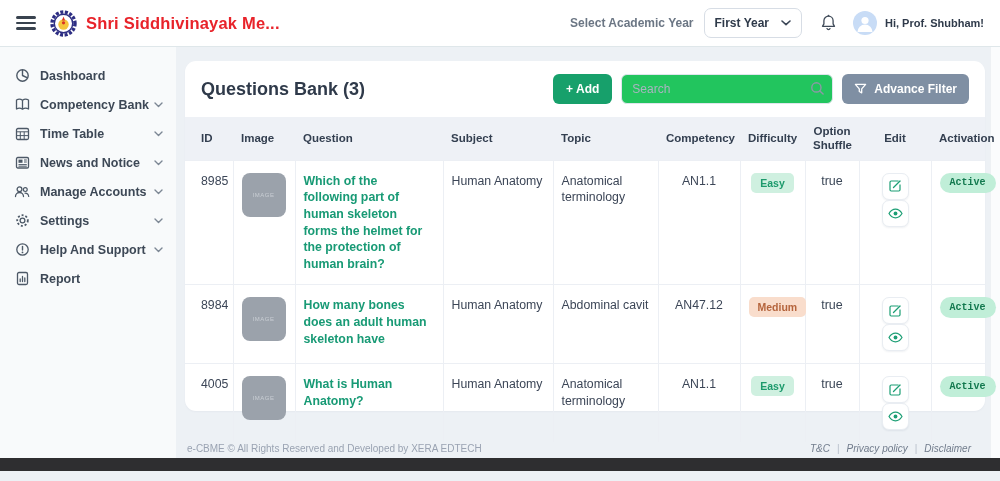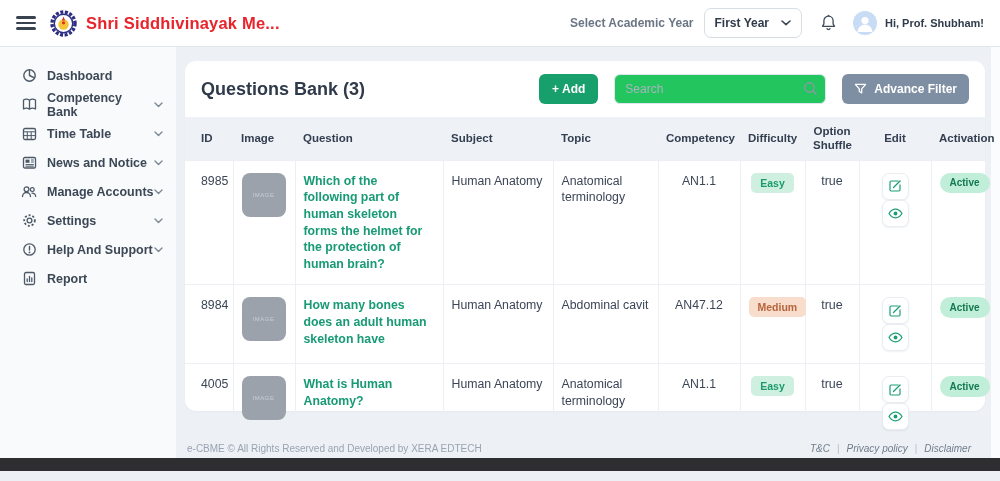--- a/index.html
+++ b/index.html
@@ -19,37 +19,37 @@
   .ay-select { height:30px; min-width:92px; border:1px solid #d7dde5; border-radius:7px;
     display:flex; align-items:center; gap:12px; padding:0 10px; cursor:pointer; background:#fff; }
   .ay-select .val { font-size:12px; font-weight:bold; color:#2f3a4a; }
   .bell { margin:0 16px 0 18px; display:flex; }
   .avatar { width:24px; height:24px; border-radius:50%; background:#c8dcf6; display:flex;
     align-items:center; justify-content:center; margin-right:8px; overflow:hidden; }
   .greet { font-size:11px; font-weight:bold; color:#2f3a4a; }
 
   
   .content { flex:1; display:flex; min-height:0; }
-  .sidebar { width:176px; background:#f8fafb; padding-top:14px; flex:0 0 auto;padding-left:7px; }
+  .sidebar { width:176px; background:#f8fafb; padding-top:14px; flex:0 0 auto; }
   .side-item { height:29px; display:flex; align-items:center; padding:0 13px 0 14px;
     cursor:pointer; color:#3d4856; }
   .side-item .si-icon { width:16px; display:flex; justify-content:center; margin-right:10px; color:#4d5967; }
   .side-item .si-label { font-size:12.5px; font-weight:bold; color:#3d4856; flex:1; }
   .side-item .si-chev { color:#7c8794; display:flex; }
 
   .main { flex:1; position:relative; background:#edf1f5; padding:14px 15px 0 9px; min-width:0; }
   .vscroll-strip { position:absolute; top:0; right:0; width:10px; height:100%;
     background:#fbfcfd; border-left:1px solid #eef1f4; }
 
   
   .card { background:#ffffff; border-radius:11px; height:350px; display:flex;
     flex-direction:column; box-shadow:0 1px 2px rgba(40,60,90,.04); position:relative; z-index:1; }
   .card-head { height:56px; display:flex; align-items:center; padding:0 16px; flex:0 0 auto; }
   .card-title { font-size:18px; font-weight:bold; color:#2f3a4a; }
-  .head-controls { margin-left:auto; display:flex; align-items:flex-end; gap:16px; }
+  .head-controls { margin-left:auto; display:flex; align-items:flex-end; gap:9px; }
   .btn-add { height:30px; padding:0 13px; background:#17a06b; color:#fff; border:none;
     border-radius:6px; font-size:12px; font-weight:bold; cursor:pointer;
     display:flex; align-items:center; gap:5px; font-family:inherit; }
   .search-wrap { position:relative; }
   .search-input { width:212px; height:30px; border:1px solid #dfe5ec; border-radius:6px;
     padding:0 30px 0 10px; font-size:12px; color:#3c4657; font-family:inherit; background:#22c55e; }
   .search-input::placeholder { color:#aab4c0; }
   .search-ic { position:absolute; right:8px; top:7px; }
   .btn-filter { height:30px; padding:0 12px; background:#7f8fa3; color:#fff; border:none;
     border-radius:6px; font-size:12px; font-weight:bold; cursor:pointer;
@@ -66,21 +66,21 @@
     vertical-align:top; padding:12px 8px; font-size:12.3px; color:#3c4657; line-height:1.35; }
   tbody td:last-child { border-right:none; }
   tr.r1 { height:88px; } tr.r2 { height:58px; } tr.r3 { height:56px; }
   .qtext { color:#189a75; font-weight:bold; font-size:12.3px; text-decoration:none; cursor:pointer; display:block; }
   .imgph { width:44px; height:44px; background:#9ba2ab; border-radius:8px; display:flex;
     align-items:center; justify-content:center; cursor:pointer; }
   .imgph span { font-size:6px; color:#c9ced4; letter-spacing:.5px; }
   .pill { display:inline-block; border-radius:5px; padding:3px 9px; font-size:10.5px; font-weight:bold; }
   .pill.easy { background:#cff0e0; color:#1d9a6c; }
   .pill.medium { background:#f9ddcc; color:#b5643c; }
-  .pill.active { background:#c0eed8; color:#13794f; border-radius:11px; font-size:10px; padding:3.5px 10px; }
+  .pill.active { background:#c0eed8; color:#13794f; border-radius:11px; font-size:10px; padding:3.5px 10px;font-family:Liberation Mono, monospace; }
   .icon-btn { width:27px; height:27px; background:#fff; border:1px solid #e9edf2; border-radius:7px;
     display:inline-flex; align-items:center; justify-content:center; cursor:pointer;
     box-shadow:0 1px 2px rgba(30,50,80,.07); margin:0 3px; }
   .shuffle-val { font-size:12.5px; color:#3b4757; }
   .card-spacer { flex:1; }
   .hscroll { height:8px; background:#cfd5df; border-radius:4px; margin:0 26px 7px 6px; cursor:pointer; }
 
   
   .foot-row { display:flex; align-items:center; margin-top:32px; padding:0 14px 0 2px; }
   .copyright { font-size:10px; color:#9aa3b2; }

